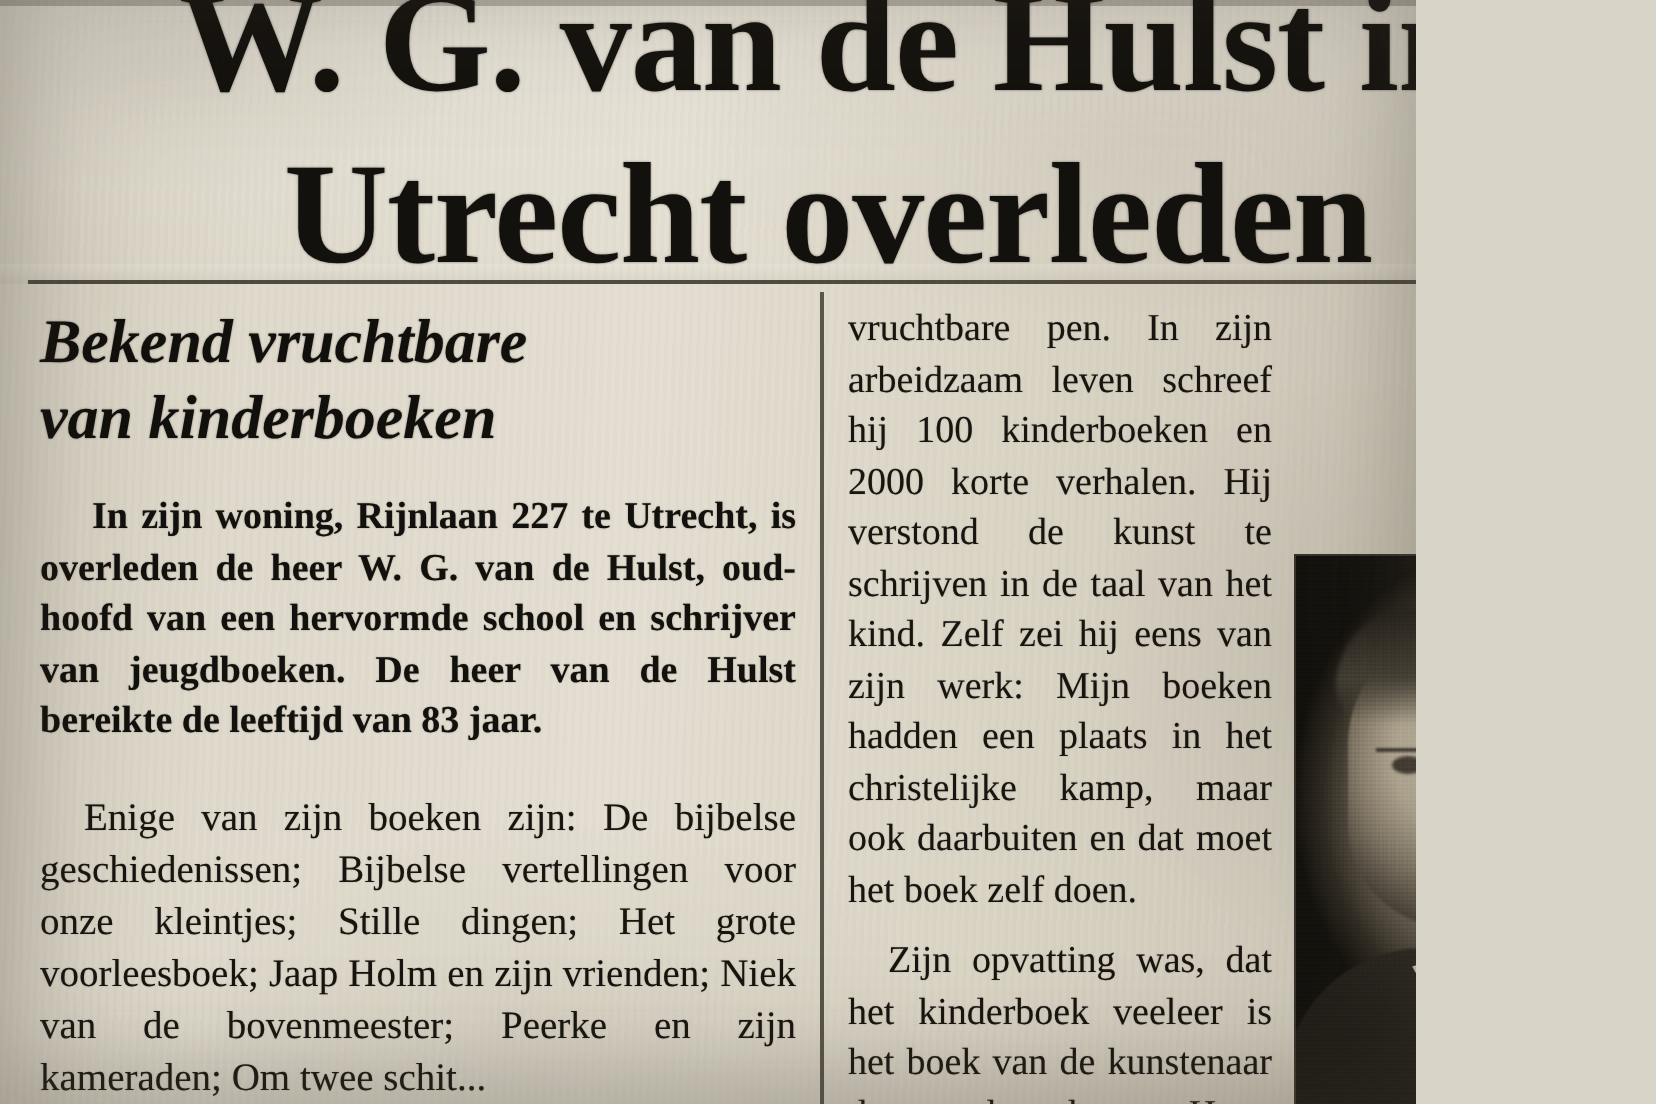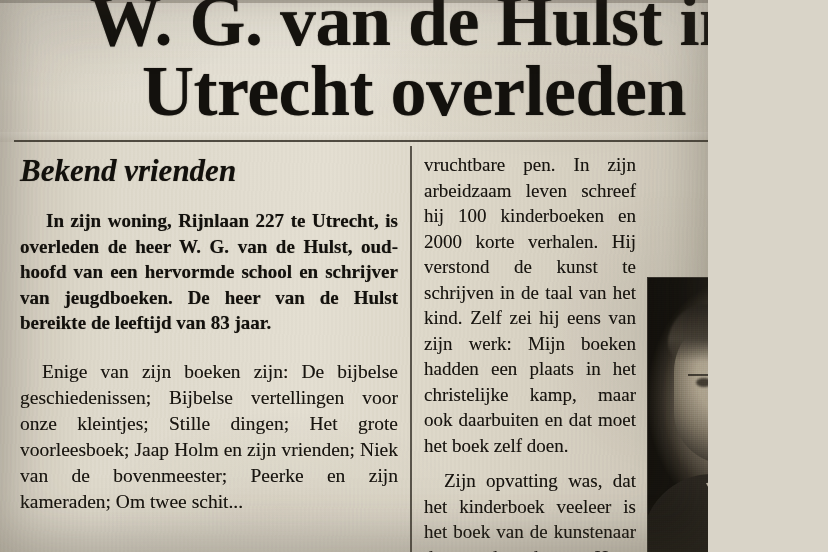--- a/index.html
+++ b/index.html
@@ -55,21 +55,21 @@
     font-family: "Liberation Serif", serif;
     letter-spacing: -0.5px;
     text-shadow: 0 0 1.2px rgba(30,26,20,0.55);
   }
   #headline-line1 {
     top: -18px;
     font-size: 72px;
     line-height: 78px;
   }
   #headline-line2 {
-    top: 52px;
+    top: 68px;
     font-size: 72px;
     line-height: 78px;
   }
 
   
   .hrule {
     position: absolute;
     background: #3a352c;
     opacity: 0.85;
   }
@@ -273,21 +273,22 @@
   <div class="headline" id="headline-line1">W. G. van de Hulst in</div>
 
   <div class="headline" id="headline-line2">Utrecht overleden</div>
 
   <div id="crease"></div>
   <div id="rule-under-headline" class="hrule"></div>
   <div id="rule-col-divider" class="hrule"></div>
 
   <div id="left-col">
     <div class="subhead">
-      <span>Bekend vrienden</span>
+      <span>Bekend vruchtbare</span>
+      <span class="l2">van kinderboeken</span>
     </div>
 
     <p class="lede">In zijn woning, Rijnlaan 227 te Utrecht, is overleden de heer W. G. van de Hulst, oud-hoofd van een hervormde school en schrijver van jeugdboeken. De heer van de Hulst bereikte de leeftijd van 83 jaar.</p>
 
     <p class="body-par">Enige van zijn boeken zijn: De bijbelse geschiedenissen; Bijbelse vertellingen voor onze kleintjes; Stille dingen; Het grote voorleesboek; Jaap Holm en zijn vrienden; Niek van de bovenmeester; Peerke en zijn kameraden; Om twee schit...</p>
   </div>
 
   <div id="right-col">
     <p class="rc-par">vruchtbare pen. In zijn arbeidzaam leven schreef hij 100 kinderboeken en 2000 korte verhalen. Hij verstond de kunst te schrijven in de taal van het kind. Zelf zei hij eens van zijn werk: Mijn boeken hadden een plaats in het christelijke kamp, maar ook daarbuiten en dat moet het boek zelf doen.</p>
     <p class="rc-par">Zijn opvatting was, dat het kinderboek veeleer is het boek van de kunstenaar dan van de pedagoog. He-</p>

